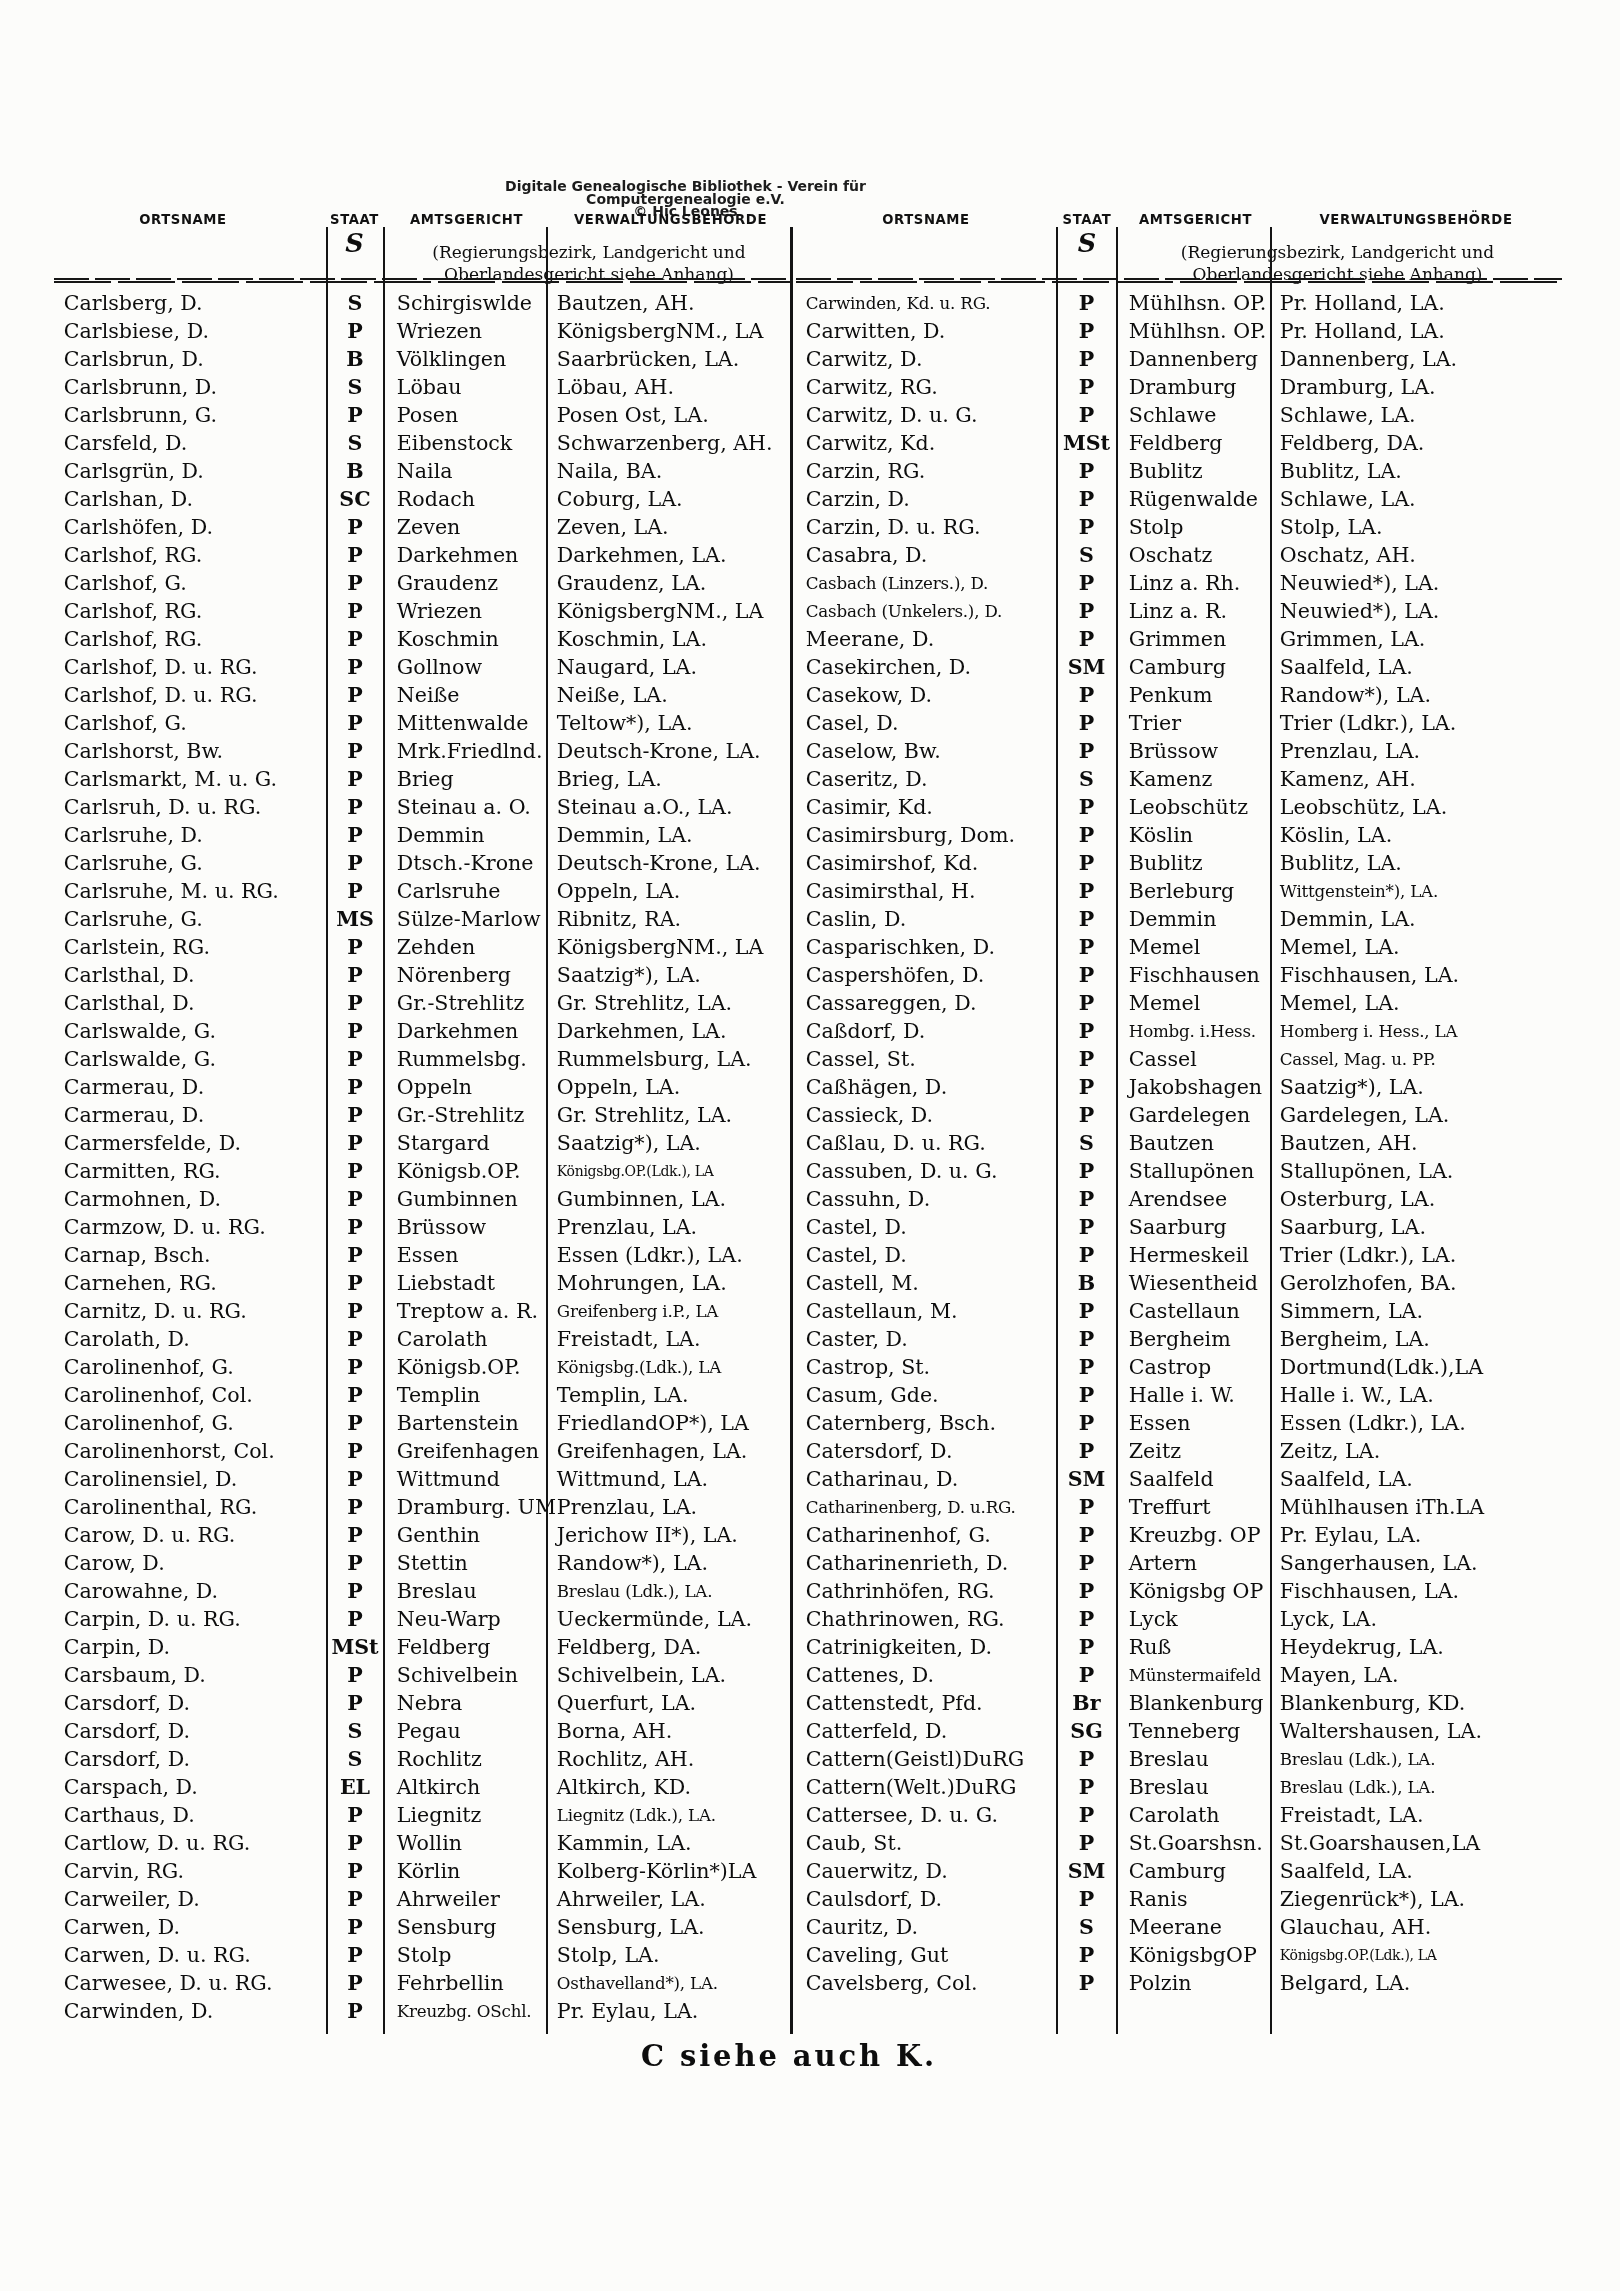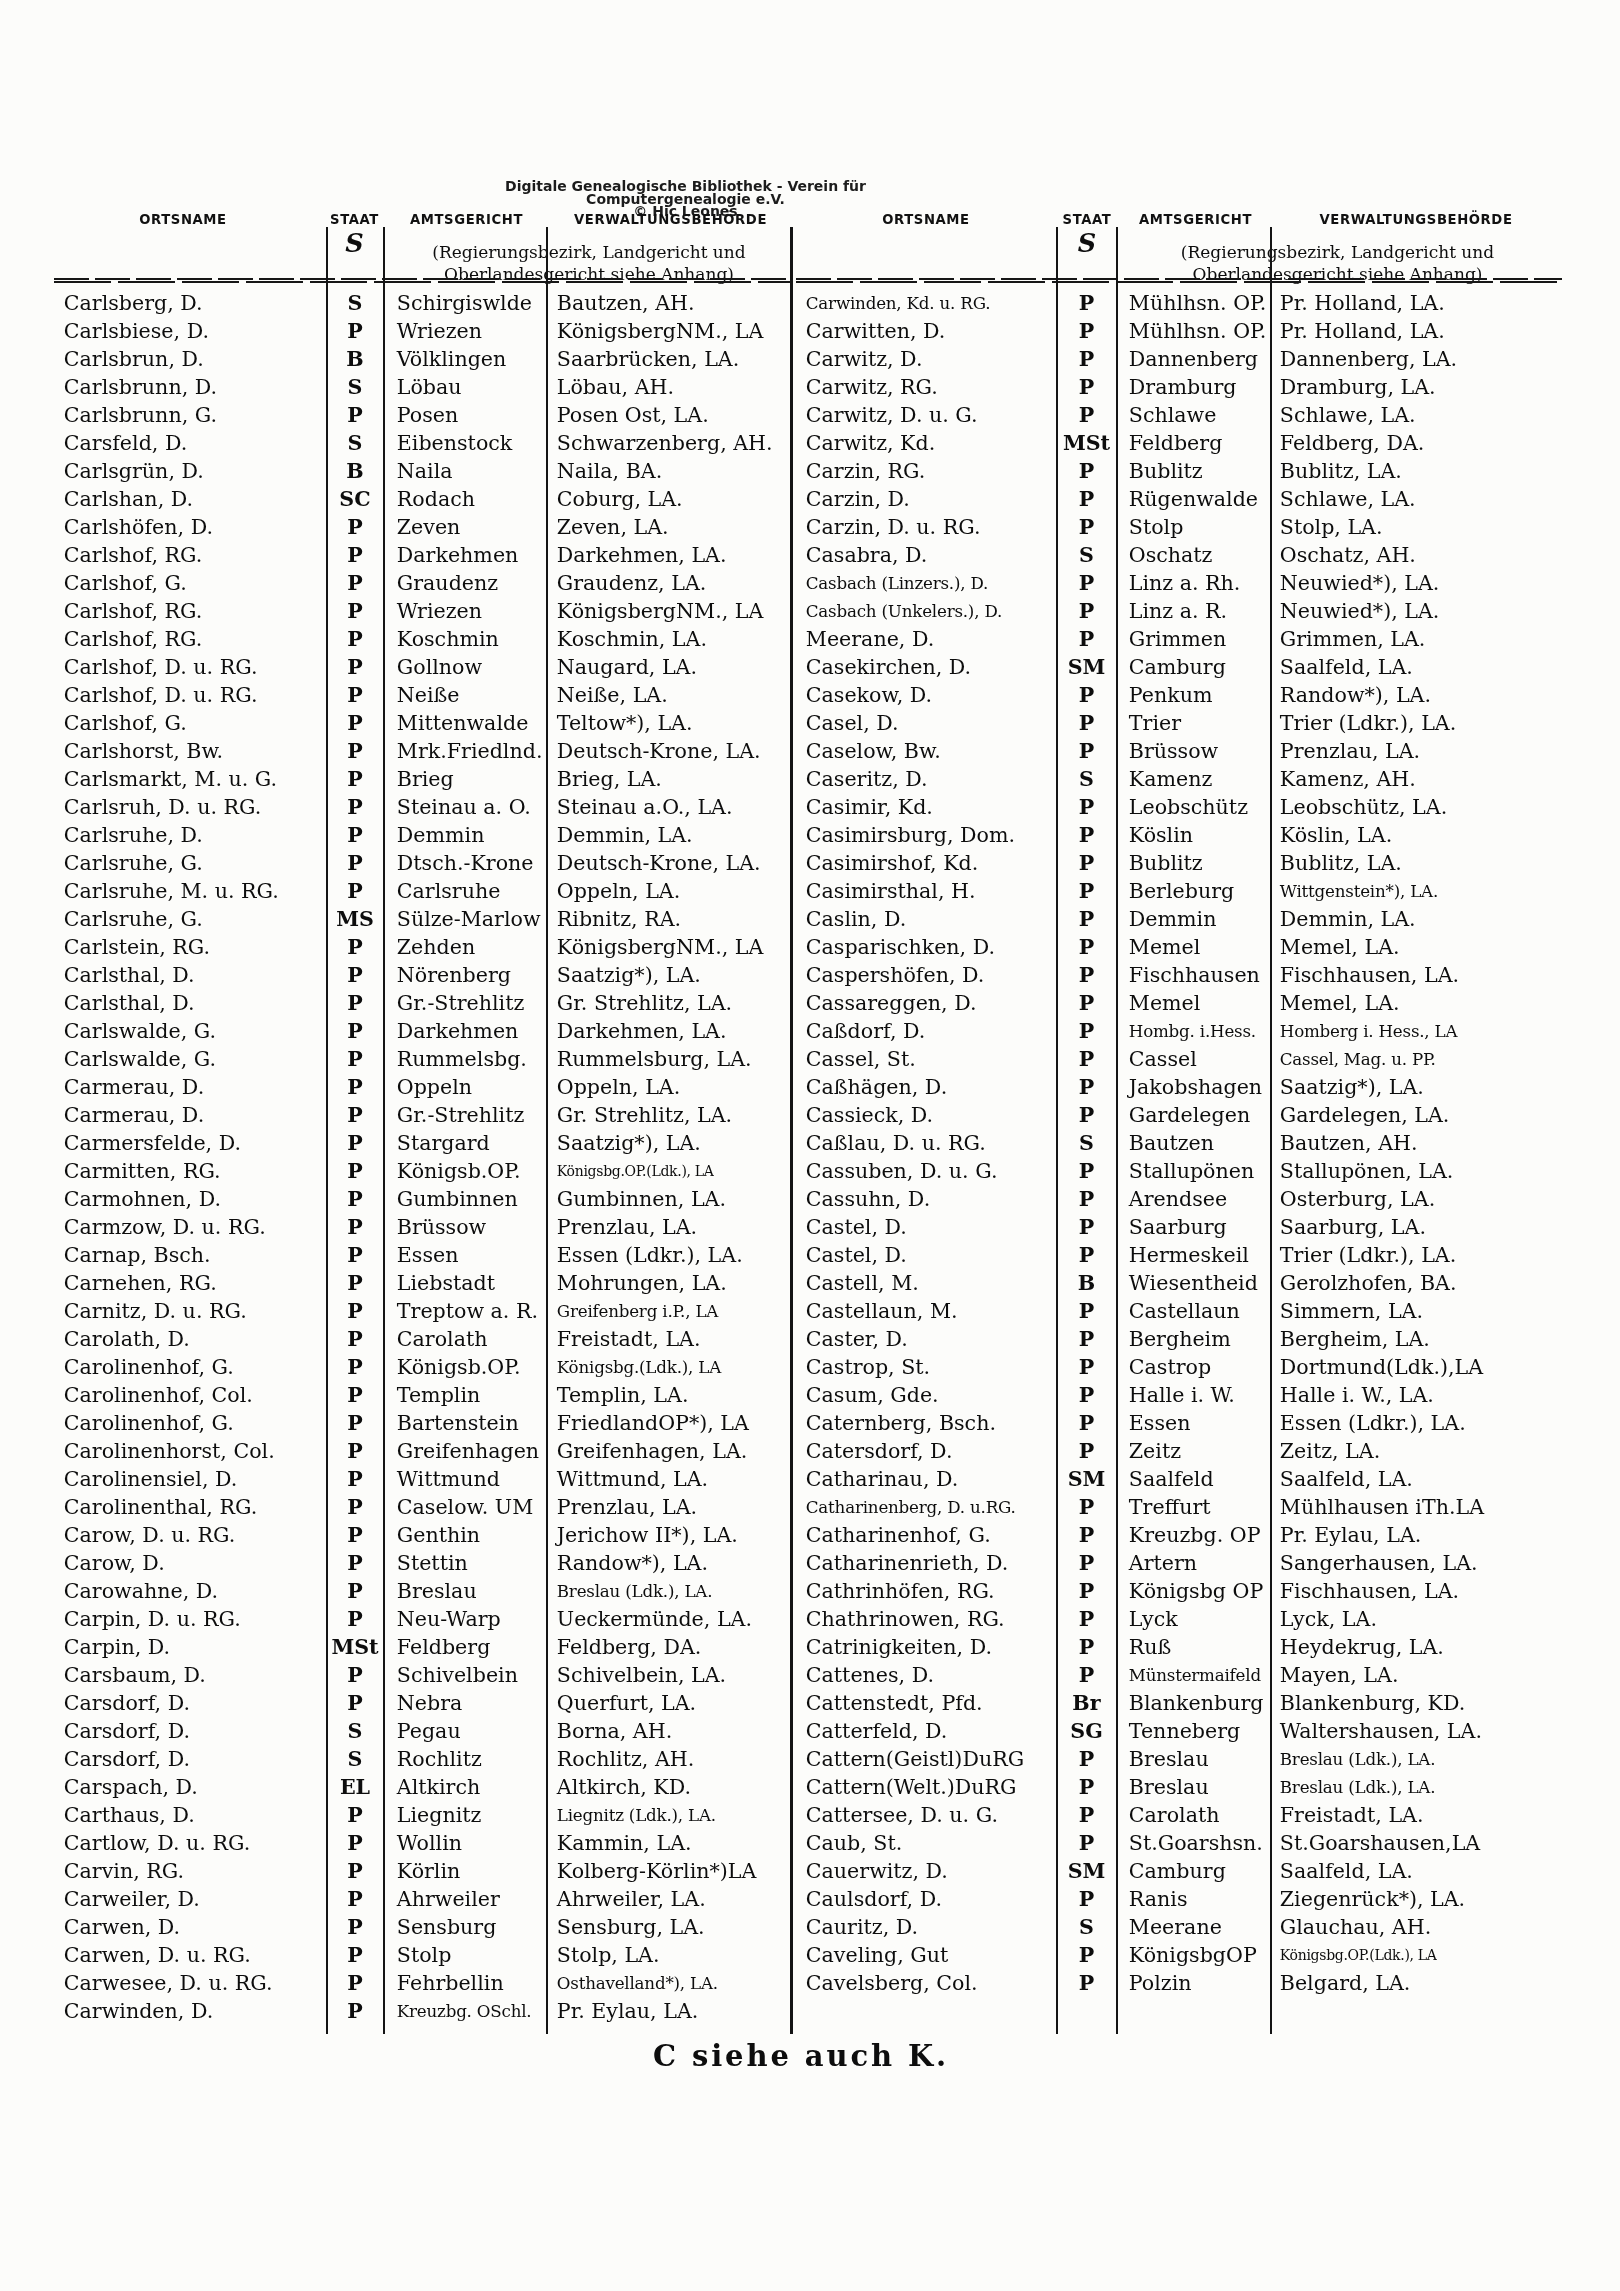--- a/index.html
+++ b/index.html
@@ -58,21 +58,21 @@
   .rows-right .row{grid-template-columns:260px 61px 154px 298px;}
   .cell{font-size:20.6px;white-space:nowrap;line-height:1;}
   .c0{padding-left:9.8px;}
   .c1{text-align:center;font-weight:bold;}
   .c2{padding-left:11.8px;}
   .c3{padding-left:8.8px;}
   .sm{font-size:16.7px;letter-spacing:-0.2px;}
   .xs{font-size:14px;letter-spacing:-0.3px;}
   .footer{
     position:absolute;left:0px;top:2039px;width:1578px;
-    text-align:center;font-size:29px;font-weight:bold;letter-spacing:2.9px;padding-left:12px;
+    text-align:center;font-size:29px;font-weight:bold;letter-spacing:2.9px;
   }
 </style>
 </head>
 <body>
 
 <div class="page">
 
   <div class="watermark">
     <div>Digitale Genealogische Bibliothek - Verein für Computergenealogie e.V.</div>
     <div>© Hic Leones</div>
@@ -365,21 +365,21 @@
       </div>
       <div class="row">
         <span class="cell c0">Carolinensiel, D.</span>
         <span class="cell c1">P</span>
         <span class="cell c2">Wittmund</span>
         <span class="cell c3">Wittmund, LA.</span>
       </div>
       <div class="row">
         <span class="cell c0">Carolinenthal, RG.</span>
         <span class="cell c1">P</span>
-        <span class="cell c2">Caselow. UM</span>
+        <span class="cell c2">Dramburg. UM</span>
         <span class="cell c3">Prenzlau, LA.</span>
       </div>
       <div class="row">
         <span class="cell c0">Carow, D. u. RG.</span>
         <span class="cell c1">P</span>
         <span class="cell c2">Genthin</span>
         <span class="cell c3">Jerichow II*), LA.</span>
       </div>
       <div class="row">
         <span class="cell c0">Carow, D.</span>

